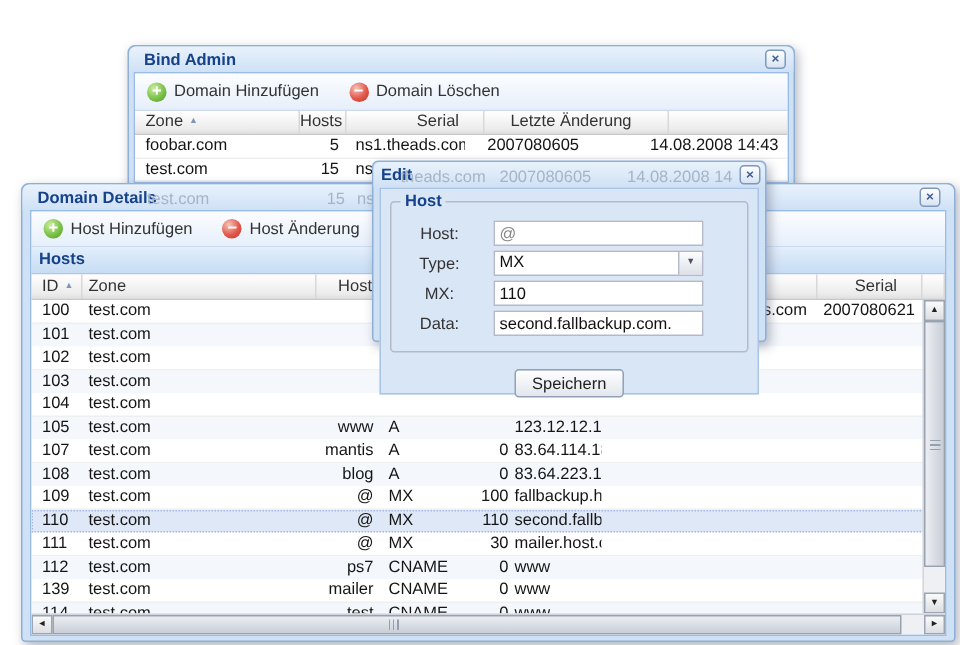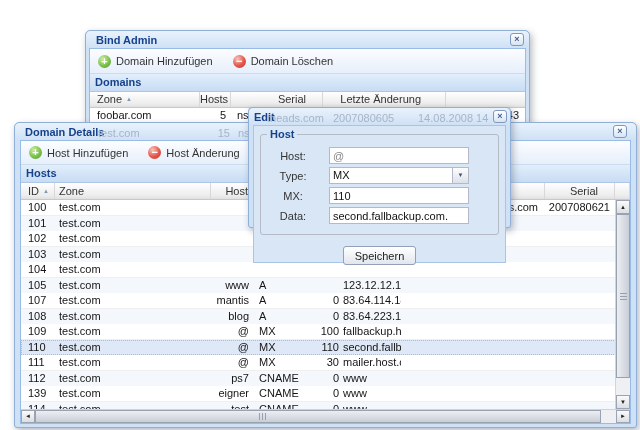--- a/index.html
+++ b/index.html
@@ -142,21 +142,20 @@
       <div class="toolbar">
         <span class="tb-btn">
           <i class="ico add">+</i>
           <span>Domain Hinzufügen</span>
         </span>
         <span class="tb-btn">
           <i class="ico rem">−</i>
           <span>Domain Löschen</span>
         </span>
       </div>
-      <div class="panelhdr">Domains</div>
       <div class="ghdr">
         <span class="cell d-zone"><span>Zone</span><i class="sort">▲</i></span>
         <span class="cell d-hosts">Hosts</span>
         <span class="cell d-serial">Serial</span>
         <span class="cell d-let">Letzte Änderung</span>
       </div>
       <div>
 
       <div class="grow">
           <span class="cell d-zone">foobar.com</span>
@@ -328,21 +327,21 @@
             <span class="cell h-host">ps7</span>
             <span class="cell h-type">CNAME</span>
             <span class="cell h-mx">0</span>
             <span class="cell h-data">www</span>
             <span class="cell h-ns"></span>
             <span class="cell h-serial"></span>
           </div>
             <div class="grow">
             <span class="cell h-id">139</span>
             <span class="cell h-zone">test.com</span>
-            <span class="cell h-host">eigner</span>
+            <span class="cell h-host">mailer</span>
             <span class="cell h-type">CNAME</span>
             <span class="cell h-mx">0</span>
             <span class="cell h-data">www</span>
             <span class="cell h-ns"></span>
             <span class="cell h-serial"></span>
           </div>
             <div class="grow">
             <span class="cell h-id">114</span>
             <span class="cell h-zone">test.com</span>
             <span class="cell h-host">test</span>

